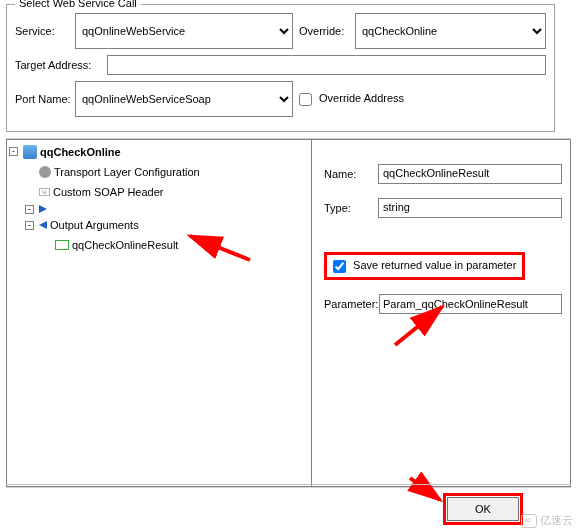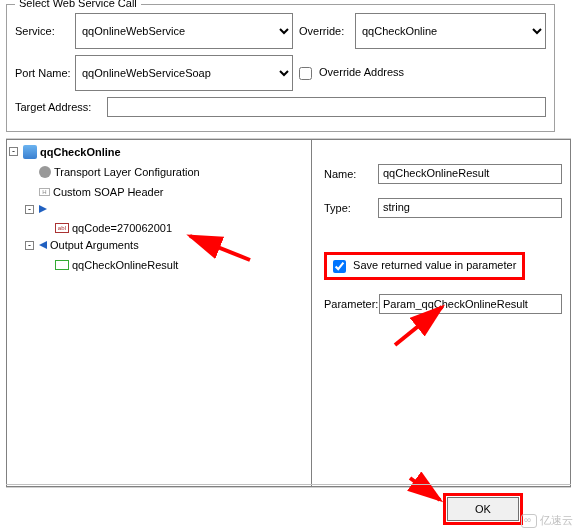--- a/index.html
+++ b/index.html
@@ -75,38 +75,38 @@
       </select>
     </div>
     <div class="right-group">
       <span class="lbl op">Override:</span>
       <select class="combo wide">
         <option>qqCheckOnline</option>
       </select>
     </div>
   </div>
 
+  <div class="form-row">
+    <span class="lbl ta">Target Address:</span>
+    <input class="txt" type="text" value="" style="">
+  </div>
+
   <div class="form-row upper">
     <div class="left-group">
       <span class="lbl svc">Port Name:</span>
       <select class="combo wide">
         <option>qqOnlineWebServiceSoap</option>
       </select>
     </div>
     <div class="right-group">
       <label>
         <input type="checkbox" style="">
         <span>Override Address</span>
       </label>
     </div>
-  </div>
-
-  <div class="form-row">
-    <span class="lbl ta">Target Address:</span>
-    <input class="txt" type="text" value="" style="">
   </div>
 </div>
 
 <div class="split">
 
   <div class="tree-pane tree">
     <ul>
       <li>
         <span class="node">
           <span class="exp">-</span>
@@ -122,27 +122,20 @@
           <li><span class="node">
             <span class="noexp"></span>
                 <span class="ic ic-head">H</span>
             <span>Custom SOAP Header</span>
               </span></li>
           <li>
             <span class="node">
               <span class="exp">-</span>
               <span class="ic ic-arr-in"></span>
               </span>
-            <ul>
-                <li><span class="node">
-              <span class="noexp"></span>
-                    <span class="ic ic-abc">abI</span>
-              <span>qqCode=270062001</span>
-                  </span></li>
-              </ul>
           </li>
           <li>
             <span class="node">
               <span class="exp">-</span>
               <span class="ic ic-arr-out"></span>
               <span>Output Arguments</span>
               </span>
             <ul>
                 <li><span class="node">
               <span class="noexp"></span>

